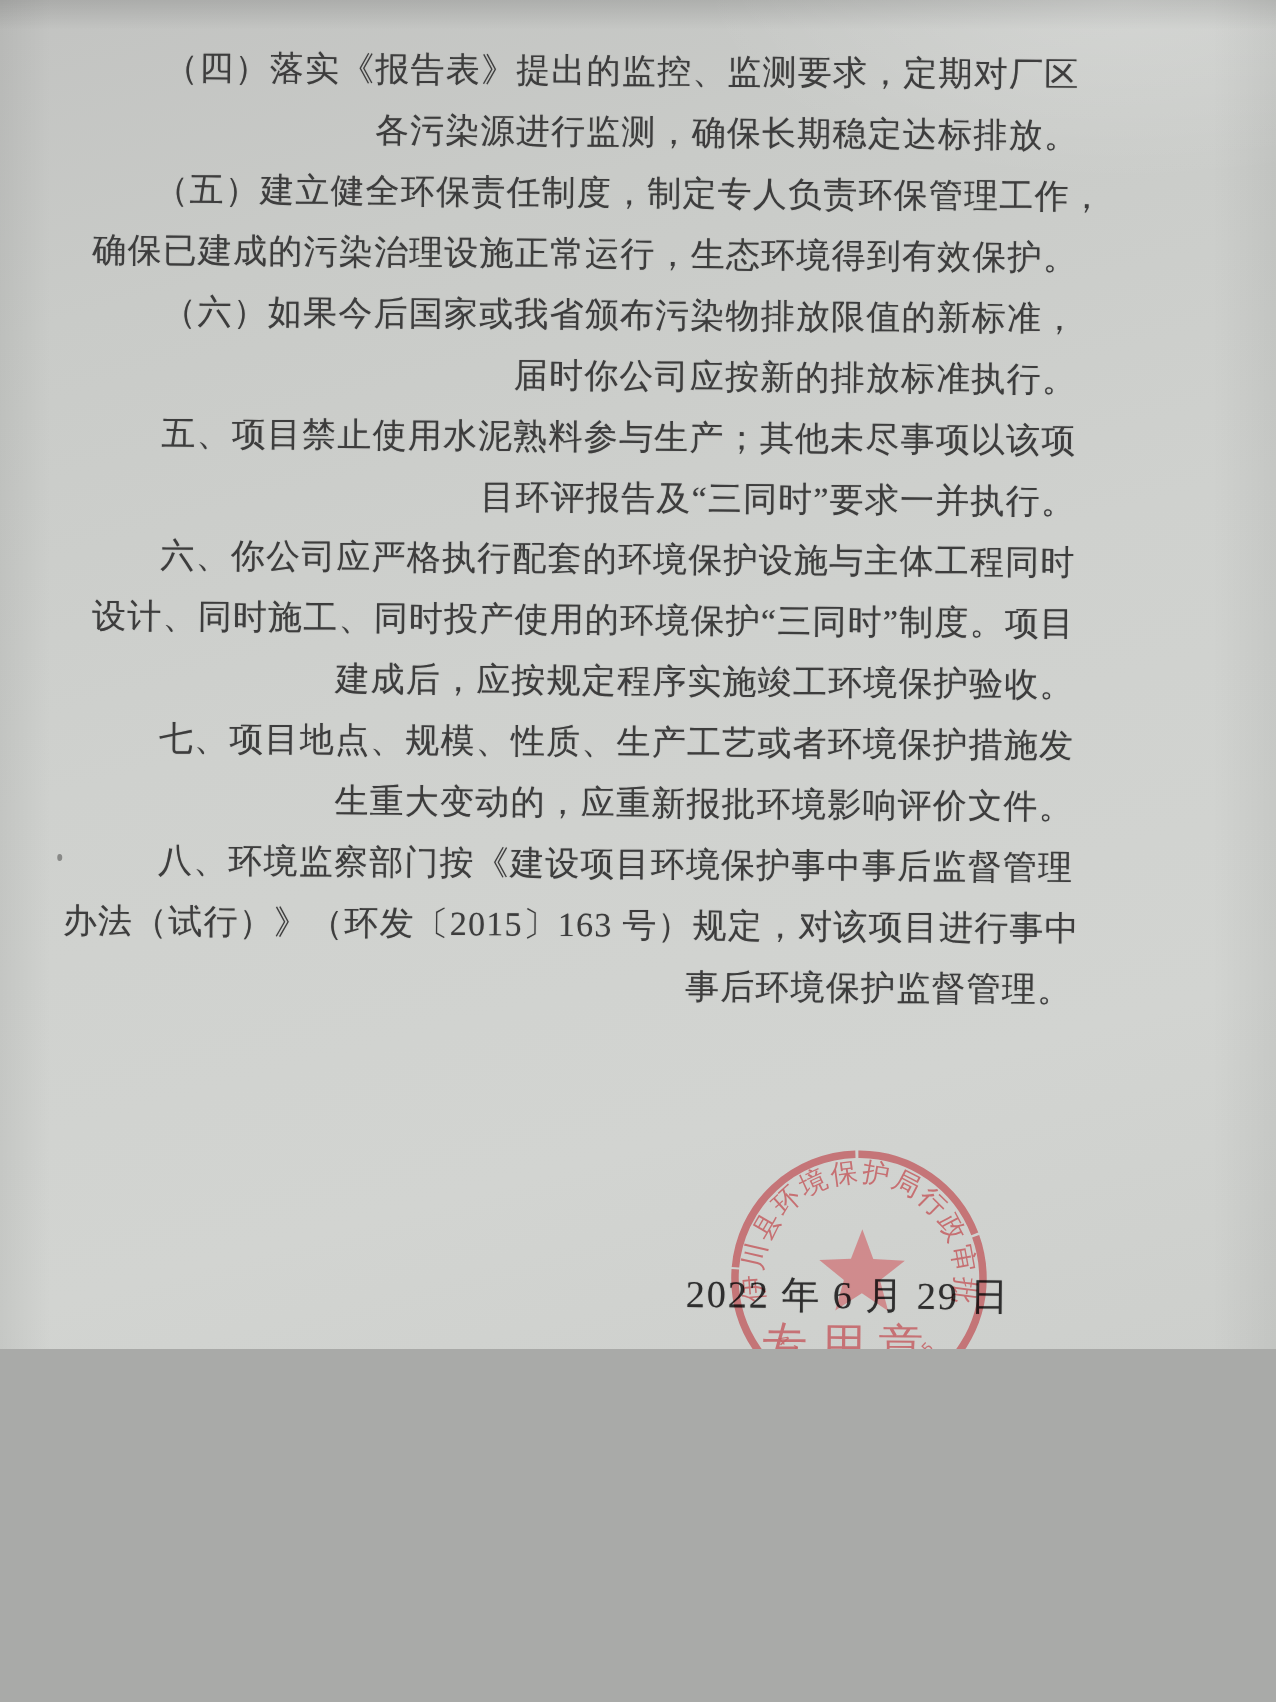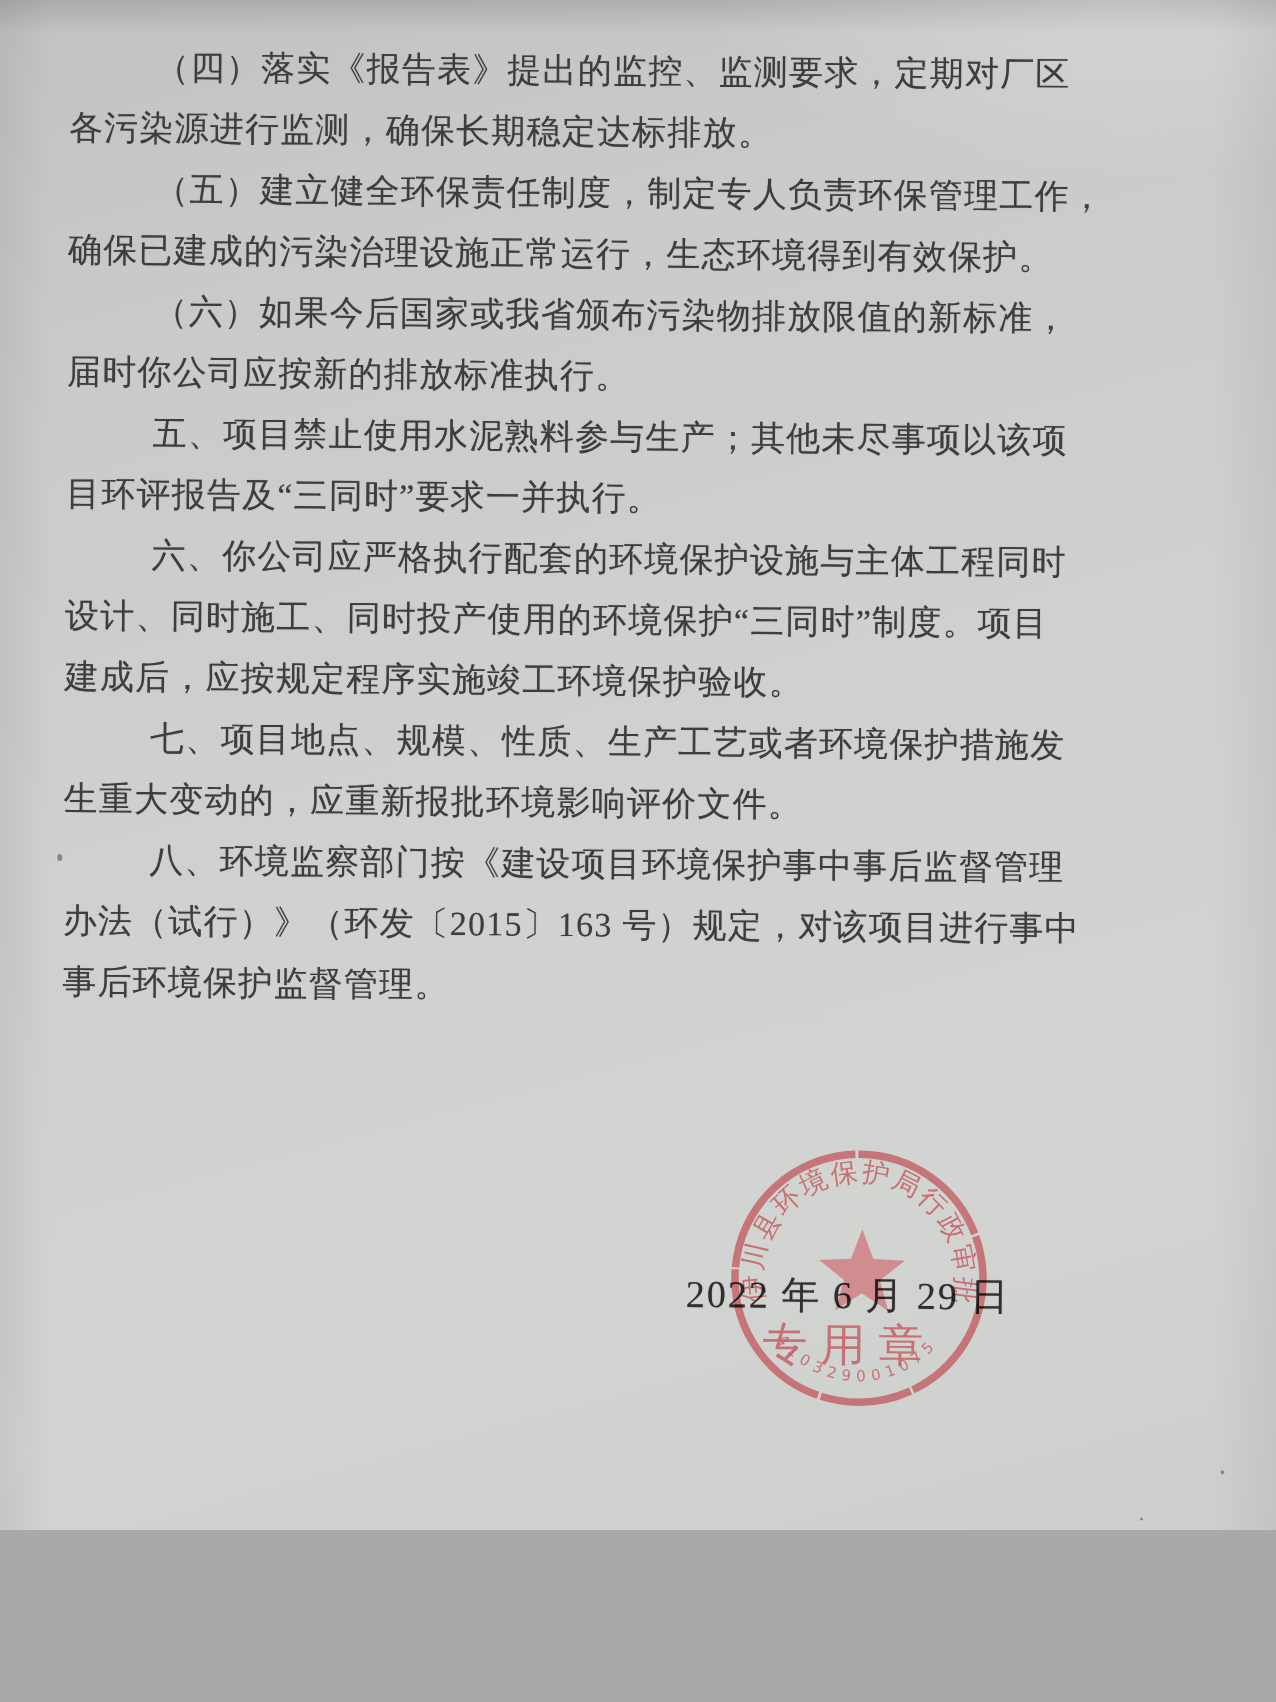--- a/index.html
+++ b/index.html
@@ -4,28 +4,29 @@
 <style>
   html, body {
     margin: 0;
     padding: 0;
     background: #a9aaa8;
     font-family: "Liberation Serif", "DejaVu Serif", serif;
   }
   .page {
     position: relative;
     width: 1276px;
-    height: 1530px;
+    height: 1349px;
     overflow: hidden;
     background:
       radial-gradient(ellipse 600px 260px at 88% 0%, rgba(255,255,255,0.20), rgba(255,255,255,0) 70%),
       linear-gradient(180deg, rgba(0,0,0,0.12) 0%, rgba(0,0,0,0) 2.2%),
       linear-gradient(90deg, rgba(0,0,0,0.06) 0%, rgba(0,0,0,0) 4%),
       linear-gradient(270deg, rgba(0,0,0,0.05) 0%, rgba(0,0,0,0) 5%),
       linear-gradient(165deg, #c2c3c1 0%, #c9cbc8 20%, #cfd1ce 48%, #d2d4d1 78%, #cdcfcc 100%);
+    text-align: right;
   }
   .content {
     position: absolute;
     left: 0; top: 0; width: 1276px; height: 1702px;
     transform: rotate(0.45deg);
     transform-origin: 45% 0%;
   }
   .textblock {
     position: absolute;
     left: 70px;

